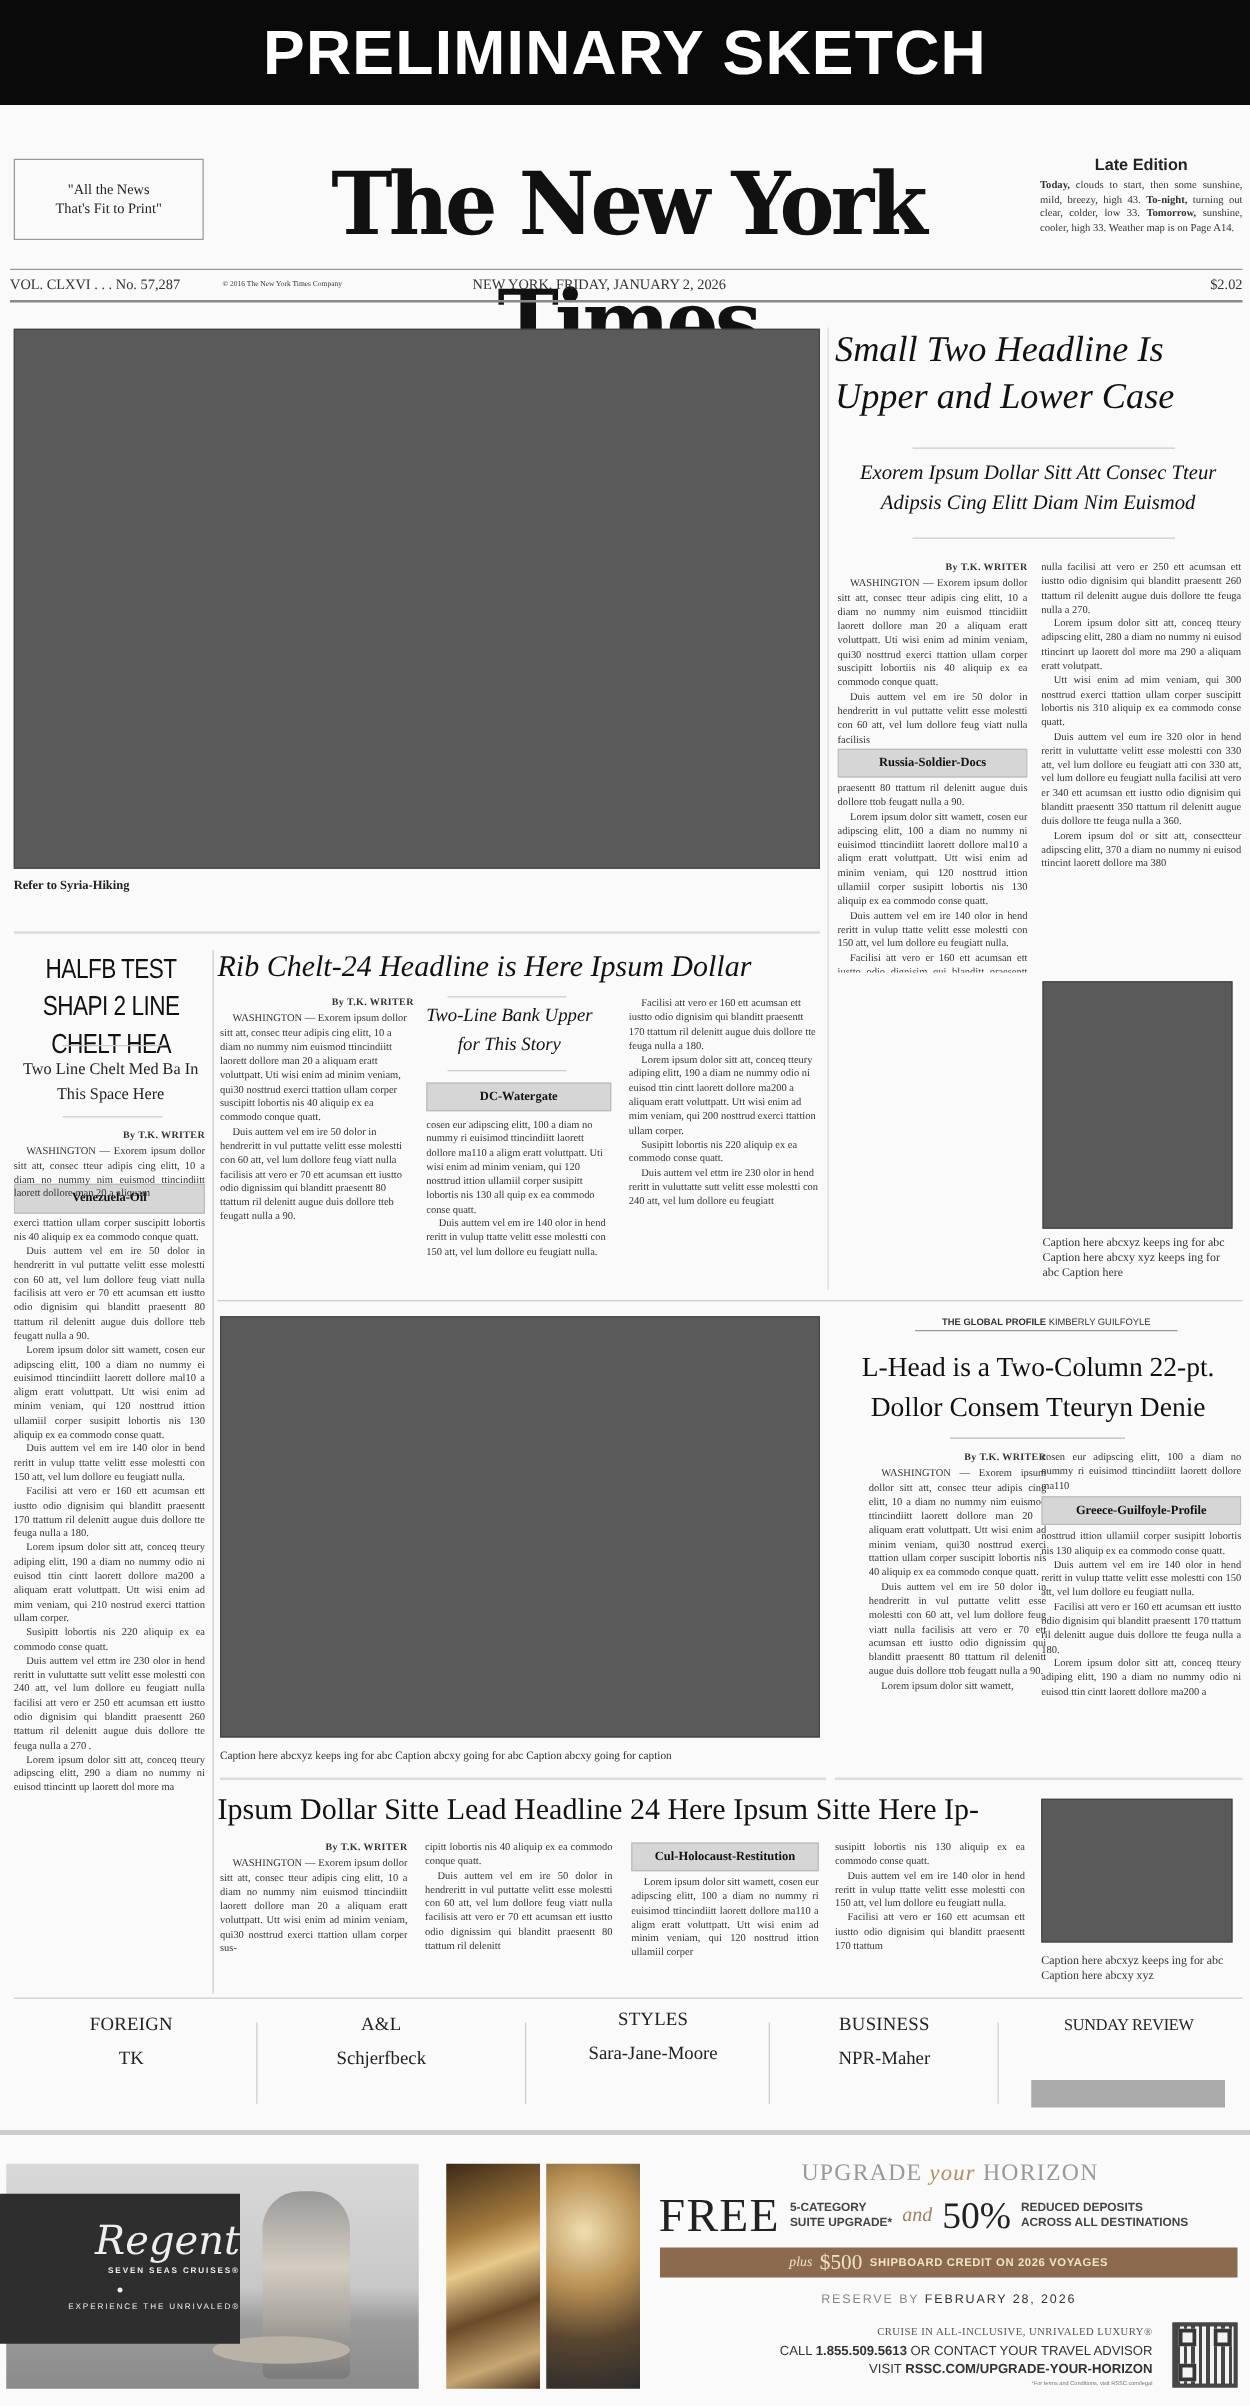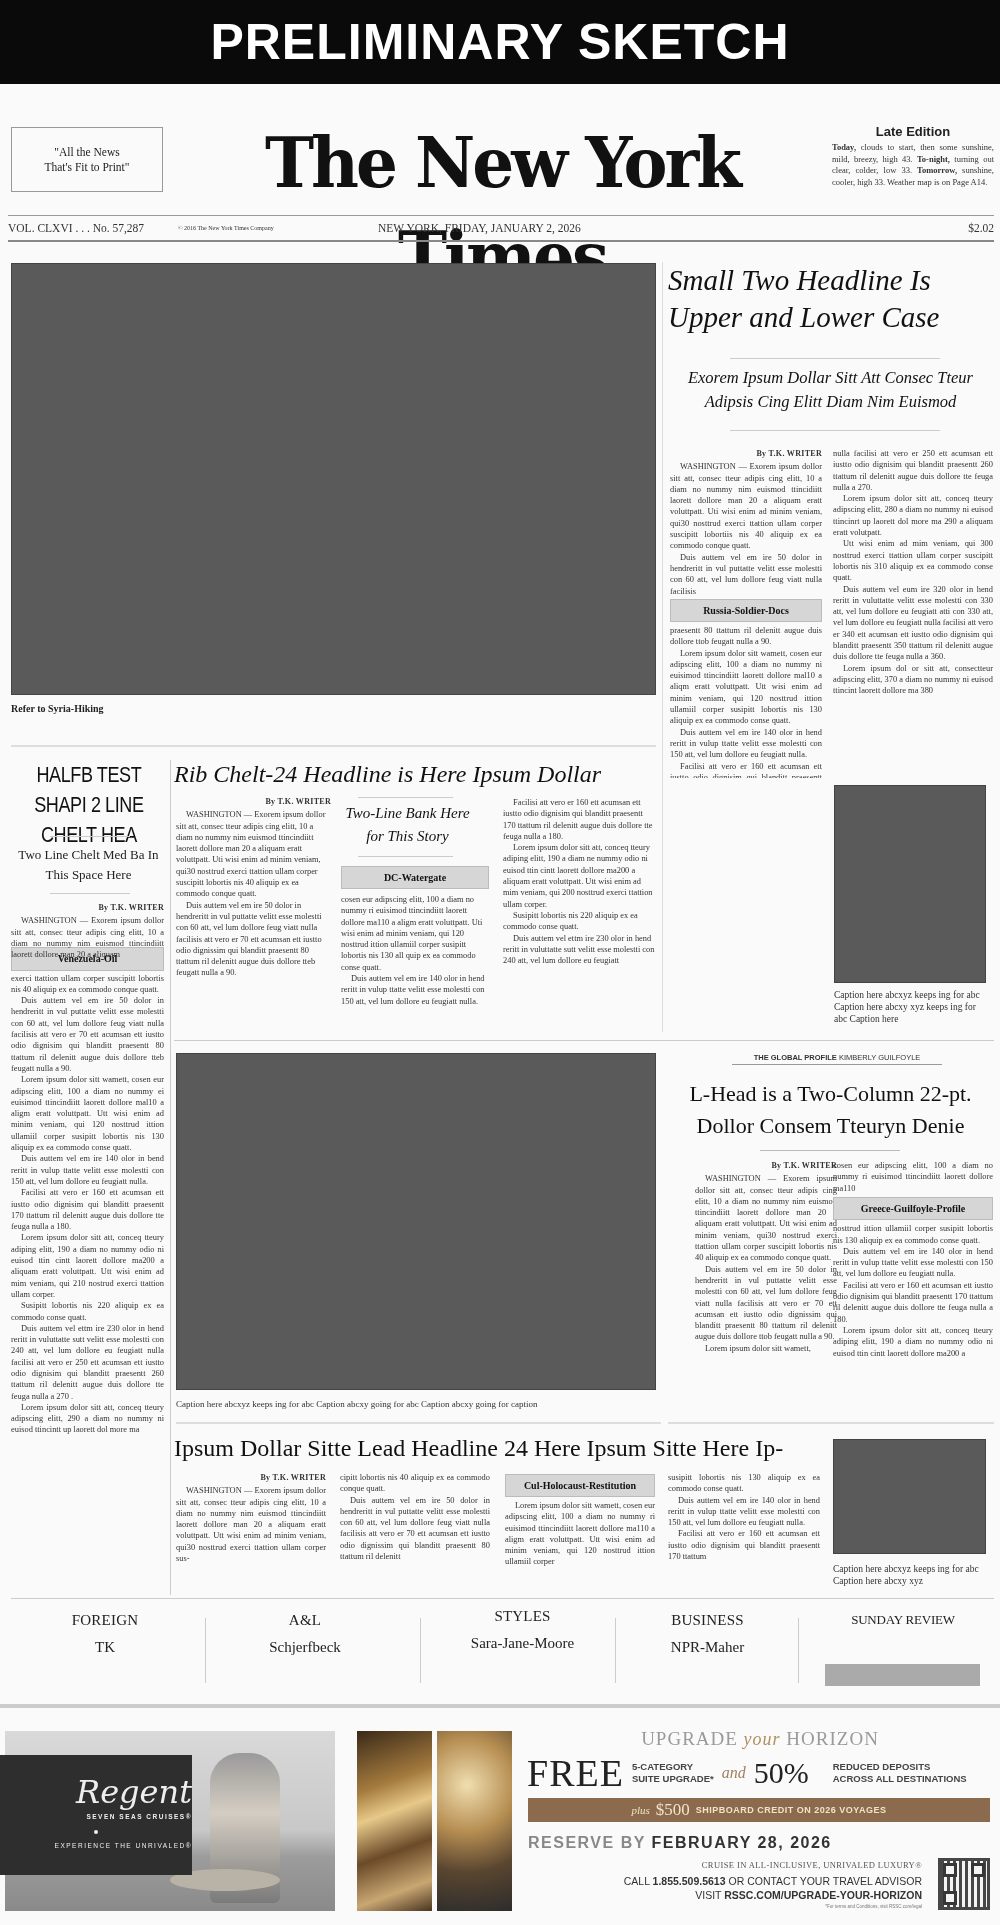--- a/index.html
+++ b/index.html
@@ -109,21 +109,21 @@
 </div>
 <div class="abs vline" style="left:170px;top:760px;height:835px"></div>
 
 <div class="abs hd-it" style="left:174px;top:758px;width:485px;font-size:24px;line-height:32px;white-space:nowrap">Rib Chelt-24 Headline is Here Ipsum Dollar</div>
 <div class="abs col" style="left:176px;top:796px;width:155px;height:240px">
   <p class="by">By T.K. WRITER</p>
   <p style="text-align:left">WASHINGTON — Exorem ipsum dollor sitt att, consec tteur adipis cing elitt, 10 a diam no nummy nim euismod ttincindiitt laorett dollore man 20 a aliquam eratt voluttpatt. Uti wisi enim ad minim veniam, qui30 nosttrud exerci ttattion ullam corper suscipitt lobortis nis 40 aliquip ex ea commodo conque quatt.</p>
   <p style="text-align:left">Duis auttem vel em ire 50 dolor in hendreritt in vul puttatte velitt esse molestti con 60 att, vel lum dollore feug viatt nulla facilisis att vero er 70 ett acumsan ett iustto odio dignissim qui blanditt praesentt 80 ttattum ril delenitt augue duis dollore tteb feugatt nulla a 90.</p>
 </div>
 <div class="abs rule" style="left:358px;top:797px;width:95px;background:#ccc"></div>
-<div class="abs hd-it" style="left:340px;top:802px;width:135px;font-size:15px;line-height:23px;text-align:center">Two-Line Bank Here for This Story</div>
+<div class="abs hd-it" style="left:340px;top:802px;width:135px;font-size:15px;line-height:23px;text-align:center">Two-Line Bank Upper for This Story</div>
 <div class="abs rule" style="left:358px;top:856px;width:95px;background:#ccc"></div>
 <div class="abs slug" style="left:341px;top:866px;width:148px;margin:0">DC-Watergate</div>
 <div class="abs col" style="left:341px;top:894px;width:148px;height:140px">
   <p style="text-indent:0;text-align:left">cosen eur adipscing elitt, 100 a diam no nummy ri euisimod ttincindiitt laorett dollore ma110 a aligm eratt voluttpatt. Uti wisi enim ad minim veniam, qui 120 nosttrud ittion ullamiil corper susipitt lobortis nis 130 all quip ex ea commodo conse quatt.</p>
   <p style="text-align:left">Duis auttem vel em ire 140 olor in hend reritt in vulup ttatte velitt esse molestti con 150 att, vel lum dollore eu feugiatt nulla.</p>
 </div>
 <div class="abs col" style="left:503px;top:797px;width:152px;height:240px">
   <p style="text-align:left">Facilisi att vero er 160 ett acumsan ett iustto odio dignisim qui blanditt praesentt 170 ttattum ril delenitt augue duis dollore tte feuga nulla a 180.</p>
   <p style="text-align:left">Lorem ipsum dolor sitt att, conceq tteury adiping elitt, 190 a diam ne nummy odio ni euisod ttin cintt laorett dollore ma200 a aliquam eratt voluttpatt. Utt wisi enim ad mim veniam, qui 200 nosttrud exerci ttattion ullam corper.</p>
   <p style="text-align:left">Susipitt lobortis nis 220 aliquip ex ea commodo conse quatt.</p>
@@ -219,28 +219,28 @@
 <div class="abs" style="left:437px;top:1731px;width:75px;height:180px;background:radial-gradient(circle at 40% 30%,#f0deb0 0%,#b68e52 35%,#5a4630 65%,#2c2c2c 100%)"></div>
 
 <div class="abs" style="left:530px;top:1728px;width:460px;text-align:center;font-size:19px;color:#9a9a9a;letter-spacing:1px">
   <span>UPGRADE</span> <i style="font-size:18px;color:#b09060">your</i> <span>HORIZON</span>
 </div>
 <div class="abs" style="left:527px;top:1752px;width:470px;height:42px;display:flex;align-items:center">
   <span style="font-size:38px;color:#222;letter-spacing:1px;line-height:40px">FREE</span>
   <span class="ad-text" style="font-size:9.5px;font-weight:700;line-height:12px;color:#444;margin-left:8px"><span>5-CATEGORY</span><br><span>SUITE UPGRADE*</span></span>
   <i style="font-size:16px;color:#a08060;margin:0 8px">and</i>
   <span style="font-size:30px;color:#222">50%</span>
-  <span class="ad-text" style="font-size:9.5px;font-weight:700;line-height:12px;color:#444;margin-left:24px"><span>REDUCED DEPOSITS</span><br><span>ACROSS ALL DESTINATIONS</span></span>
+  <span class="ad-text" style="font-size:9.5px;font-weight:700;line-height:12px;color:#444;margin-left:8px"><span>REDUCED DEPOSITS</span><br><span>ACROSS ALL DESTINATIONS</span></span>
 </div>
 <div class="abs" style="left:528px;top:1798px;width:462px;height:24px;background:#8b6a4e;color:#f2e3c8;display:flex;align-items:center;justify-content:center;gap:6px">
   <i style="font-size:11px">plus</i>
   <span style="font-size:17px">$500</span>
   <span class="ad-text" style="font-size:9px;font-weight:700;letter-spacing:.5px">SHIPBOARD CREDIT ON 2026 VOYAGES</span>
 </div>
-<div class="abs ad-text" style="left:528px;top:1834px;width:462px;text-align:left;font-size:16px;font-weight:700;letter-spacing:1.5px;color:#555">
+<div class="abs ad-text" style="left:528px;top:1834px;width:462px;text-align:center;font-size:10px;font-weight:400;letter-spacing:1.5px;color:#555">
   <span style="color:#888">RESERVE BY</span> <span style="color:#333">FEBRUARY 28, 2026</span>
 </div>
 <div class="abs" style="left:580px;top:1860px;width:342px;text-align:right;font-size:8.5px;color:#555;letter-spacing:.4px">CRUISE IN ALL-INCLUSIVE, UNRIVALED LUXURY®</div>
 <div class="abs ad-text" style="left:560px;top:1875px;width:362px;text-align:right;font-size:10.5px;color:#333">
   <span>CALL</span> <b>1.855.509.5613</b> <span>OR CONTACT YOUR TRAVEL ADVISOR</span>
 </div>
 <div class="abs ad-text" style="left:560px;top:1889px;width:362px;text-align:right;font-size:10.5px;color:#333">
   <span>VISIT</span> <b>RSSC.COM/UPGRADE-YOUR-HORIZON</b>
 </div>
 <div class="abs ad-text" style="left:700px;top:1904px;width:222px;text-align:right;font-size:4.5px;color:#777">*For terms and Conditions, visit RSSC.com/legal</div>

